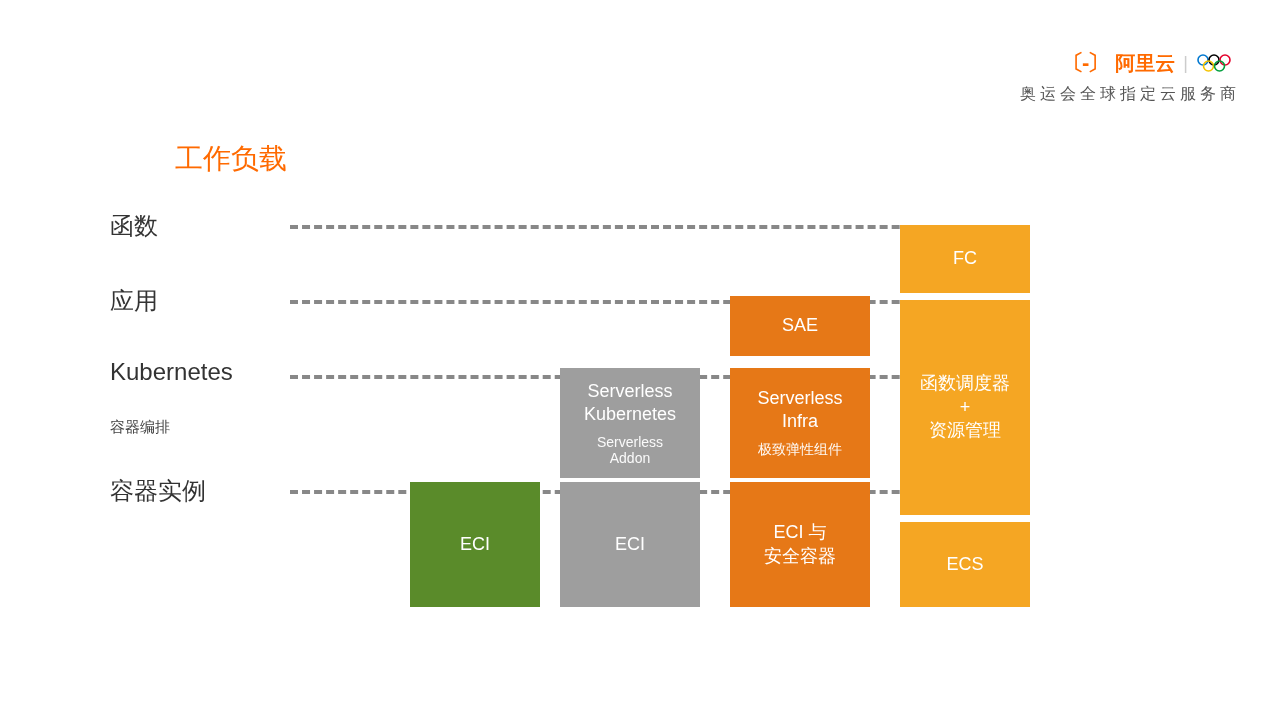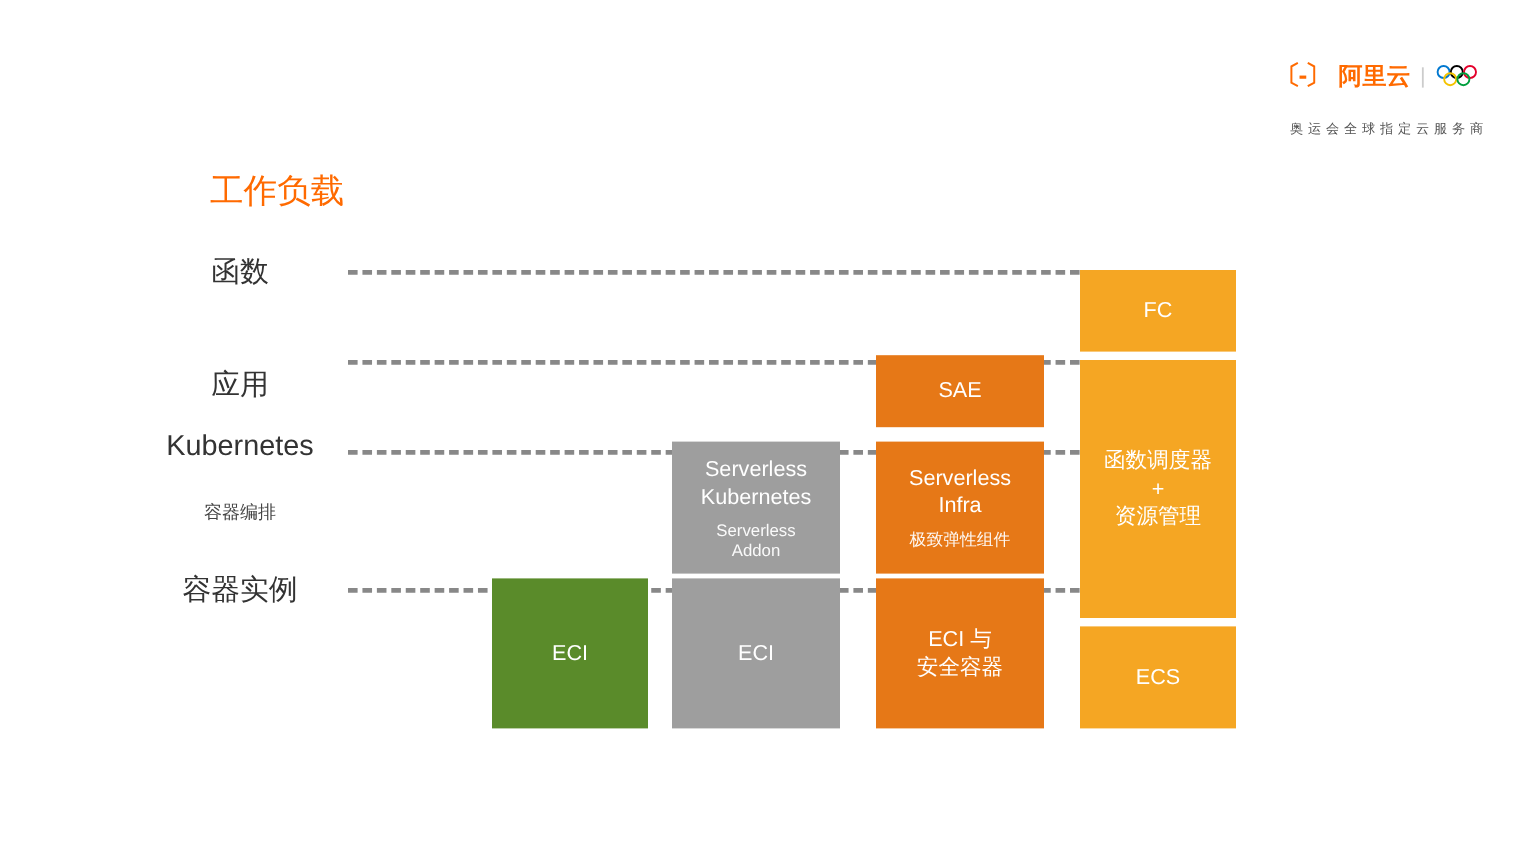--- a/index.html
+++ b/index.html
@@ -9,30 +9,30 @@
   
   .title { position: absolute; left: 40px; top: 42px; font-size: 36px; font-weight: 400; color: #333; }
 
   .brand { position: absolute; right: 40px; top: 48px; text-align: right; }
   .brand-row { display: flex; align-items: center; gap: 8px; justify-content: flex-end; }
   .brand-logo-bracket { color: #ff6a00; font-weight: 700; font-size: 22px; letter-spacing: -2px; }
   .brand-name { color: #ff6a00; font-weight: 700; font-size: 20px; }
   .brand-sep { color: #ccc; font-size: 18px; }
   .rings { display:inline-flex; gap:-2px; }
   .rings svg { display:block; }
-  .brand-sub { font-size: 11px; color: #555; letter-spacing: 4px; margin-top: 22px; }
+  .brand-sub { font-size: 16px; color: #555; letter-spacing: 4px; margin-top: 6px; }
 
   
   .workload-label { position: absolute; left: 175px; top: 140px; font-size: 28px; color: #ff6a00; }
 
   
   .diagram { position: absolute; left: 110px; top: 200px; width: 920px; height: 410px; }
 
   
-  .rowlabel { position: absolute; right: 740px; text-align: center; width: 180px; color: #333; }
+  .rowlabel { position: absolute; right: 740px; text-align: left; width: 180px; color: #333; }
   .rowlabel .main { font-size: 24px; }
   .rowlabel .sub { font-size: 15px; color: #444; margin-top: 32px; }
 
   
   .dash { position: absolute; height: 0; border-top: 4px dashed #888; }
 
   
   .box { position: absolute; color: #fff; display: flex; flex-direction: column; align-items: center; justify-content: center; text-align: center; font-size: 18px; font-weight: 400; padding: 6px; }
   .box .line { line-height: 1.3; }
   .box .sub { font-size: 14px; margin-top: 8px; opacity: 0.95; }
@@ -71,21 +71,21 @@
   <div class="diagram">
 
     <div class="dash" style="left:180px; width:730px; top:25px;"></div>
     <div class="dash" style="left:180px; width:730px; top:100px;"></div>
     <div class="dash" style="left:180px; width:730px; top:175px;"></div>
     <div class="dash" style="left:180px; width:730px; top:290px;"></div>
 
     <div class="rowlabel" style="top:10px;">
       <div class="main">函数</div>
     </div>
-    <div class="rowlabel" style="top:85px;margin-top:19px;">
+    <div class="rowlabel" style="top:85px;">
       <div class="main">应用</div>
     </div>
     <div class="rowlabel" style="top:158px;">
       <div class="main">Kubernetes</div>
       <div class="sub">容器编排</div>
     </div>
     <div class="rowlabel" style="top:275px;">
       <div class="main">容器实例</div>
     </div>
 

